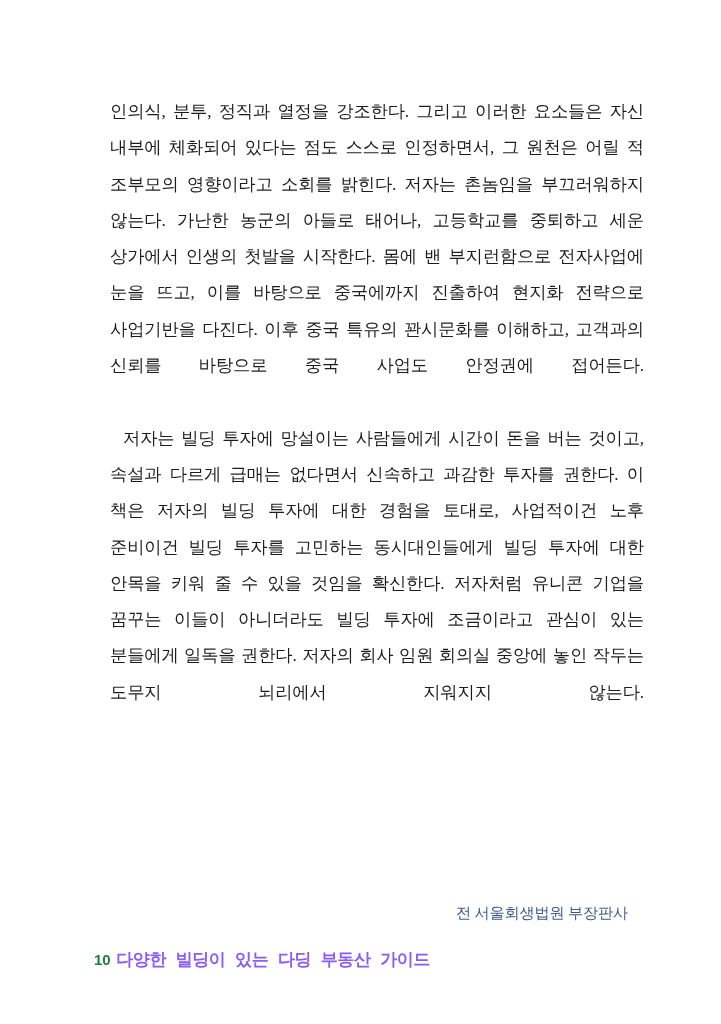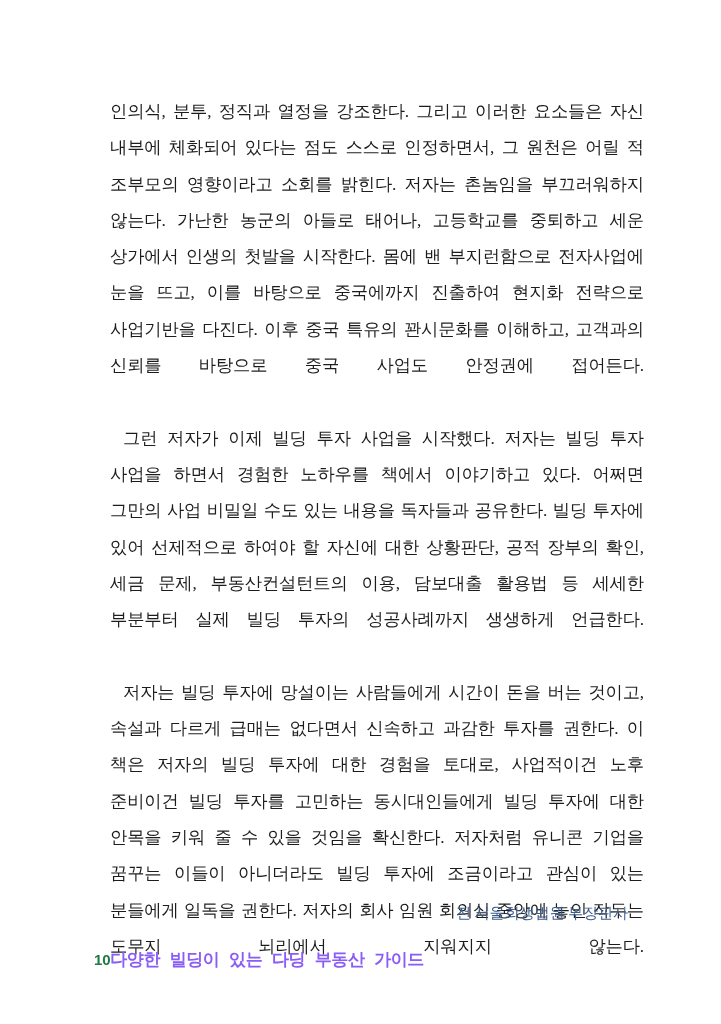--- a/index.html
+++ b/index.html
@@ -98,21 +98,21 @@
     padding-left: 6px;
   }
 
   
   .footer {
     position: absolute;
     left: 94px;
     top: 948px;
     display: flex;
     align-items: baseline;
-    gap: 0;
+    gap: 6px;
     font-family: "Liberation Sans", "DejaVu Sans", sans-serif;
   }
 
   .footer-page-number {
     font-size: 15px;
     font-weight: bold;
     color: #1f7a44;
     letter-spacing: -0.2px;
   }
 
@@ -125,21 +125,20 @@
     font-family: Liberation Mono, monospace;
   }
 </style>
 </head>
 <body>
 
 <div class="page">
 
   <div class="text-block">
     <p class="para">인의식, 분투, 정직과 열정을 강조한다. 그리고 이러한 요소들은 자신 내부에 체화되어 있다는 점도 스스로 인정하면서, 그 원천은 어릴 적 조부모의 영향이라고 소회를 밝힌다. 저자는 촌놈임을 부끄러워하지 않는다. 가난한 농군의 아들로 태어나, 고등학교를 중퇴하고 세운 상가에서 인생의 첫발을 시작한다. 몸에 밴 부지런함으로 전자사업에 눈을 뜨고, 이를 바탕으로 중국에까지 진출하여 현지화 전략으로 사업기반을 다진다. 이후 중국 특유의 꽌시문화를 이해하고, 고객과의 신뢰를 바탕으로 중국 사업도 안정권에 접어든다.</p>
-    <p class="para indent">그런 저자가 이제 빌딩 투자 사업을 시작했다. 저자는 빌딩 투자 사업을 하면서 경험한 노하우를 책에서 이야기하고 있다. 어쩌면 그만의 사업 비밀일 수도 있는 내용을 독자들과 공유한다. 빌딩 투자에 있어 선제적으로 하여야 할 자신에 대한 상황판단, 공적 장부의 확인, 세금 문제, 부동산컨설턴트의 이용, 담보대출 활용법 등 세세한 부분부터 실제 빌딩 투자의 성공사례까지 생생하게 언급한다.</p>
     <p class="para indent">저자는 빌딩 투자에 망설이는 사람들에게 시간이 돈을 버는 것이고, 속설과 다르게 급매는 없다면서 신속하고 과감한 투자를 권한다. 이 책은 저자의 빌딩 투자에 대한 경험을 토대로, 사업적이건 노후 준비이건 빌딩 투자를 고민하는 동시대인들에게 빌딩 투자에 대한 안목을 키워 줄 수 있을 것임을 확신한다. 저자처럼 유니콘 기업을 꿈꾸는 이들이 아니더라도 빌딩 투자에 조금이라고 관심이 있는 분들에게 일독을 권한다. 저자의 회사 임원 회의실 중앙에 놓인 작두는 도무지 뇌리에서 지워지지 않는다.</p>
   </div>
 
   <div class="attribution">
     <span class="attr-role">전 서울회생법원 부장판사</span>
   </div>
 
   <div class="footer">
     <span class="footer-page-number">10</span>
     <span class="footer-title">다양한 빌딩이 있는 다딩 부동산 가이드</span>

